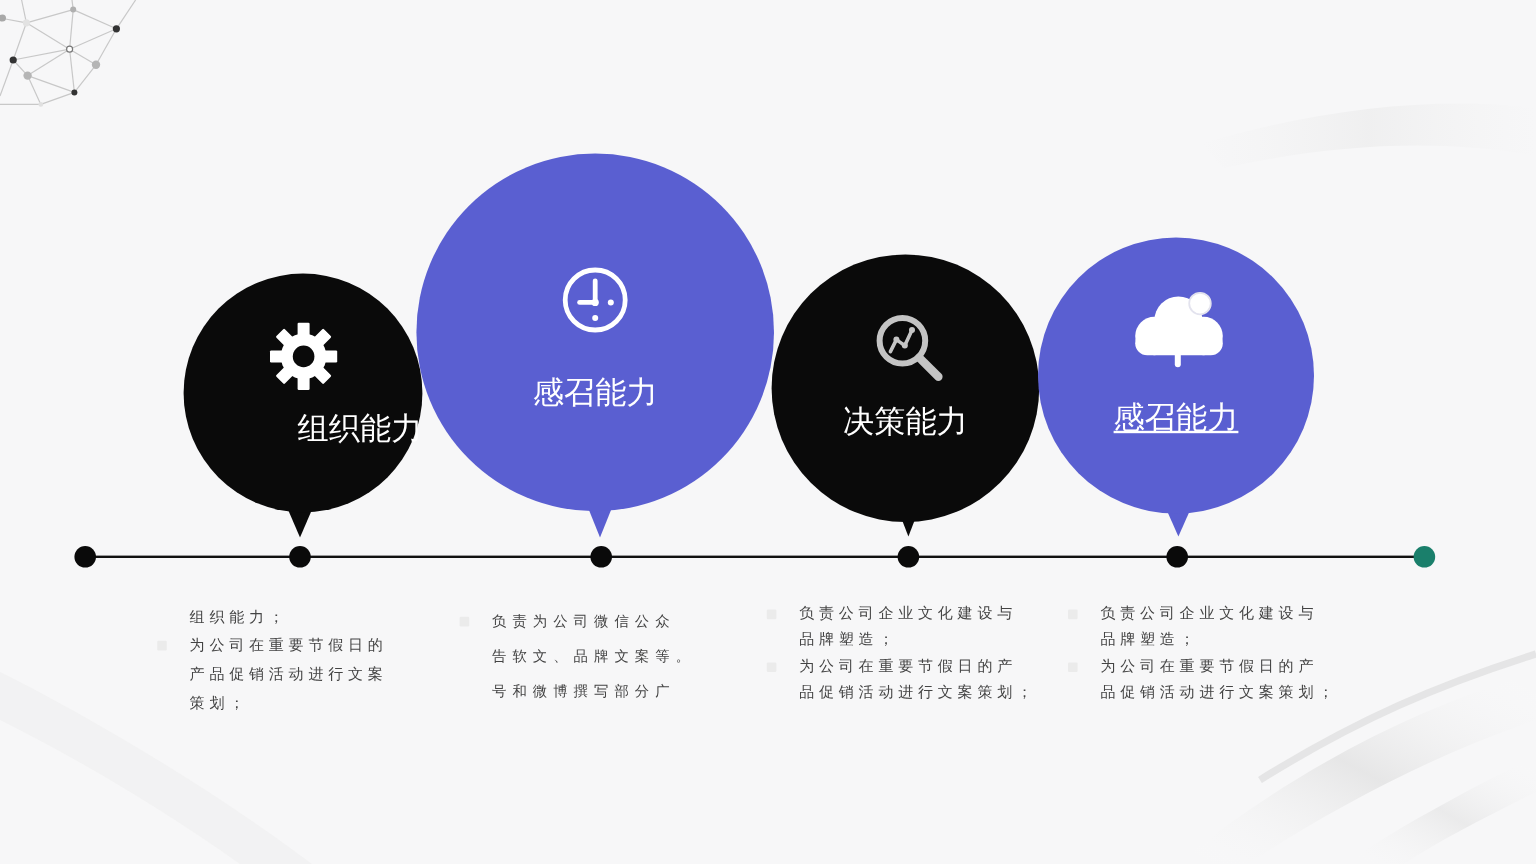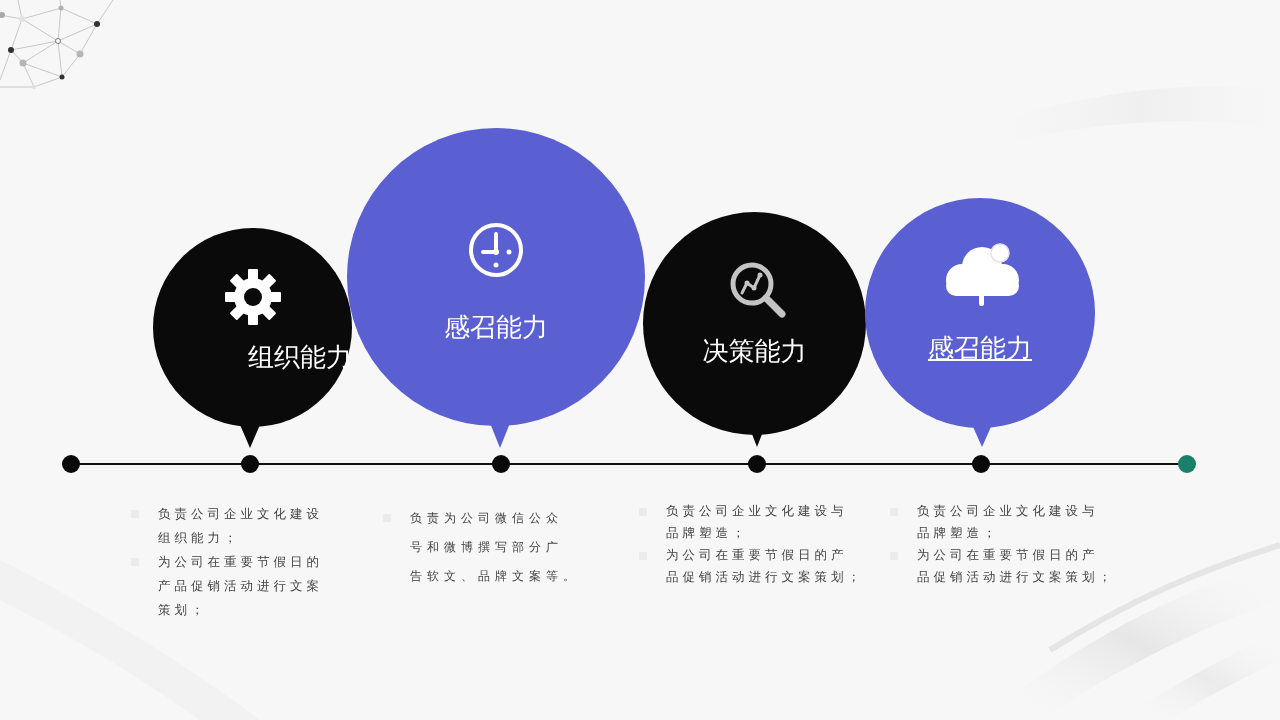--- a/index.html
+++ b/index.html
@@ -202,40 +202,36 @@
 
 <div class="timeline-line"></div>
 <div class="dot" style="left:71px; top:464px;"></div>
 <div class="dot" style="left:250px; top:464px;"></div>
 <div class="dot" style="left:501px; top:464px;"></div>
 <div class="dot" style="left:757px; top:464px;"></div>
 <div class="dot" style="left:981px; top:464px;"></div>
 <div class="dot" style="left:1187px; top:464px; background:#1a7f6b;"></div>
 
 <div class="desc" style="left:158px; top:502px;">
-  <div class="bullet-row">
-    <span class="bullet"></span>
-    <div>负责公司企业文化建设</div>
-  </div>
   <div>组织能力；</div>
   <div class="bullet-row">
     <span class="bullet"></span>
     <div>为公司在重要节假日的</div>
   </div>
   <div>产品促销活动进行文案</div>
   <div>策划；</div>
 </div>
 
 <div class="desc big" style="left:410px; top:504px;">
   <div class="bullet-row">
     <span class="bullet"></span>
     <div>负责为公司微信公众</div>
   </div>
+  <div>告软文、品牌文案等。</div>
   <div>号和微博撰写部分广</div>
-  <div>告软文、品牌文案等。</div>
 </div>
 
 <div class="desc" style="left:666px; top:500px; line-height:22px;">
   <div class="bullet-row">
     <span class="bullet"></span>
     <div>负责公司企业文化建设与</div>
   </div>
   <div>品牌塑造；</div>
   <div class="bullet-row">
     <span class="bullet"></span>

